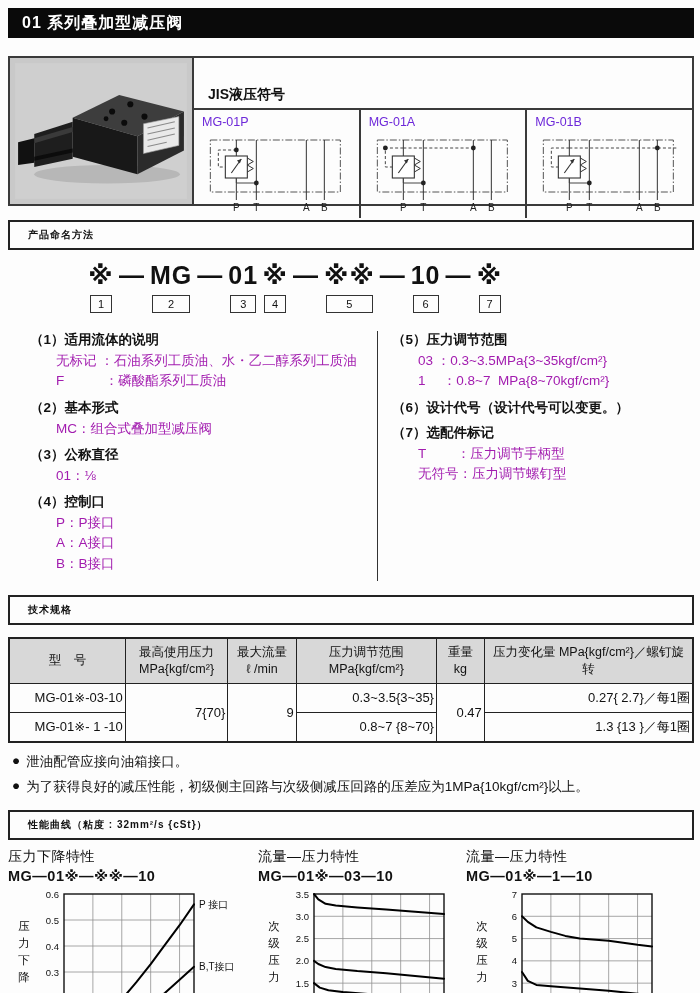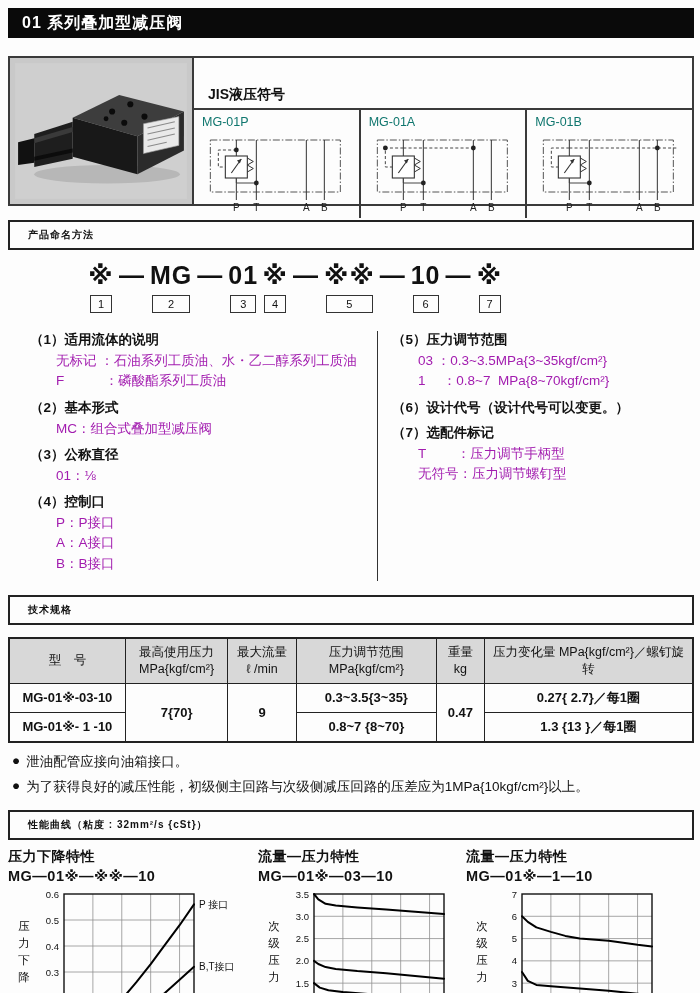--- a/index.html
+++ b/index.html
@@ -12,21 +12,21 @@
   
   .top-box{border:2px solid #3a3a3a;height:146px;display:flex;margin-top:18px;}
   .photo-cell{width:182px;border-right:2px solid #3a3a3a;flex:none;}
   .photo-cell svg{display:block;width:100%;height:100%;}
   .symbols-area{flex:1;display:flex;flex-direction:column;min-width:0;}
   .symbols-header{height:27px;line-height:27px;border-bottom:2px solid #3a3a3a;
                   font-weight:bold;font-size:14px;padding-left:14px;margin-top:23px;}
   .symbols-row{flex:1;display:flex;}
   .symbol-cell{flex:1;border-right:2px solid #3a3a3a;padding:3px 6px 0 8px;min-width:0;}
   .symbol-cell:last-child{border-right:none;}
-  .symbol-label{font-size:12.5px;color:#0f766e;margin:2px 0 1px;}
+  .symbol-label{font-size:12.5px;color:#6d28d9;margin:2px 0 1px;}
   .sym-svg{width:100%;height:88px;display:block;}
   
   .section-bar{border:2px solid #222;height:26px;line-height:26px;font-weight:bold;
                font-size:10px;padding-left:18px;margin-top:14px;letter-spacing:1px;}
   
   .naming-code{display:flex;align-items:flex-start;margin:12px 0 6px 78px;}
   .npart{display:flex;flex-direction:column;align-items:center;}
   .npart .pt{font-size:25px;font-weight:bold;line-height:26px;letter-spacing:1px;padding:0 2px;}
   .npart .pbox{align-self:stretch;margin:7px 4px 0;border:1.5px solid #333;height:16px;
                line-height:16px;font-size:11px;text-align:center;min-width:20px;}
@@ -35,30 +35,30 @@
   .naming-cols{display:flex;margin-top:18px;font-size:13.5px;}
   .ncol-left{width:370px;box-sizing:border-box;padding-left:22px;border-right:1.5px solid #333;}
   .ncol-right{flex:1;padding-left:14px;}
   .nitem{margin-bottom:7px;}
   .nhead{font-weight:bold;margin-bottom:2px;}
   .nline{padding-left:26px;line-height:1.5;white-space:pre-wrap;color:#a21caf;}
   
   table.specs{width:100%;border-collapse:collapse;border:2px solid #222;margin-top:12px;}
   table.specs th{background:#d8d8d8;font-weight:normal;font-size:12.5px;color:#111;
                  border:1.2px solid #222;padding:5px 2px;line-height:1.35;}
-  table.specs td{border:1.2px solid #222;font-size:13px;text-align:center;padding:5px 2px;font-weight:bold;}
+  table.specs td{border:1.2px solid #222;font-size:13px;text-align:right;padding:5px 2px;}
   td.model{text-align:left;padding-left:8px;font-size:12.5px;}
   
   .usage-lines{margin:10px 0 2px 4px;font-size:13.5px;}
   .uline{margin:7px 0;display:flex;}
   .uline .bullet{margin-right:6px;}
   
   .charts-row{display:flex;margin-top:8px;}
   .chart-block{margin-right:10px;}
-  .ctitle1{font-weight:bold;font-size:14px;letter-spacing:0.5px;}
+  .ctitle1{font-weight:normal;font-size:14px;letter-spacing:0.5px;}
   .ctitle2{font-weight:bold;font-size:14.5px;margin-top:2px;letter-spacing:0.5px;}
   .chart-svg{margin-top:2px;}
 </style>
 </head>
 <body>
 
 <div class="page">
 
   <div class="title-bar">01 系列叠加型减压阀</div>
 

